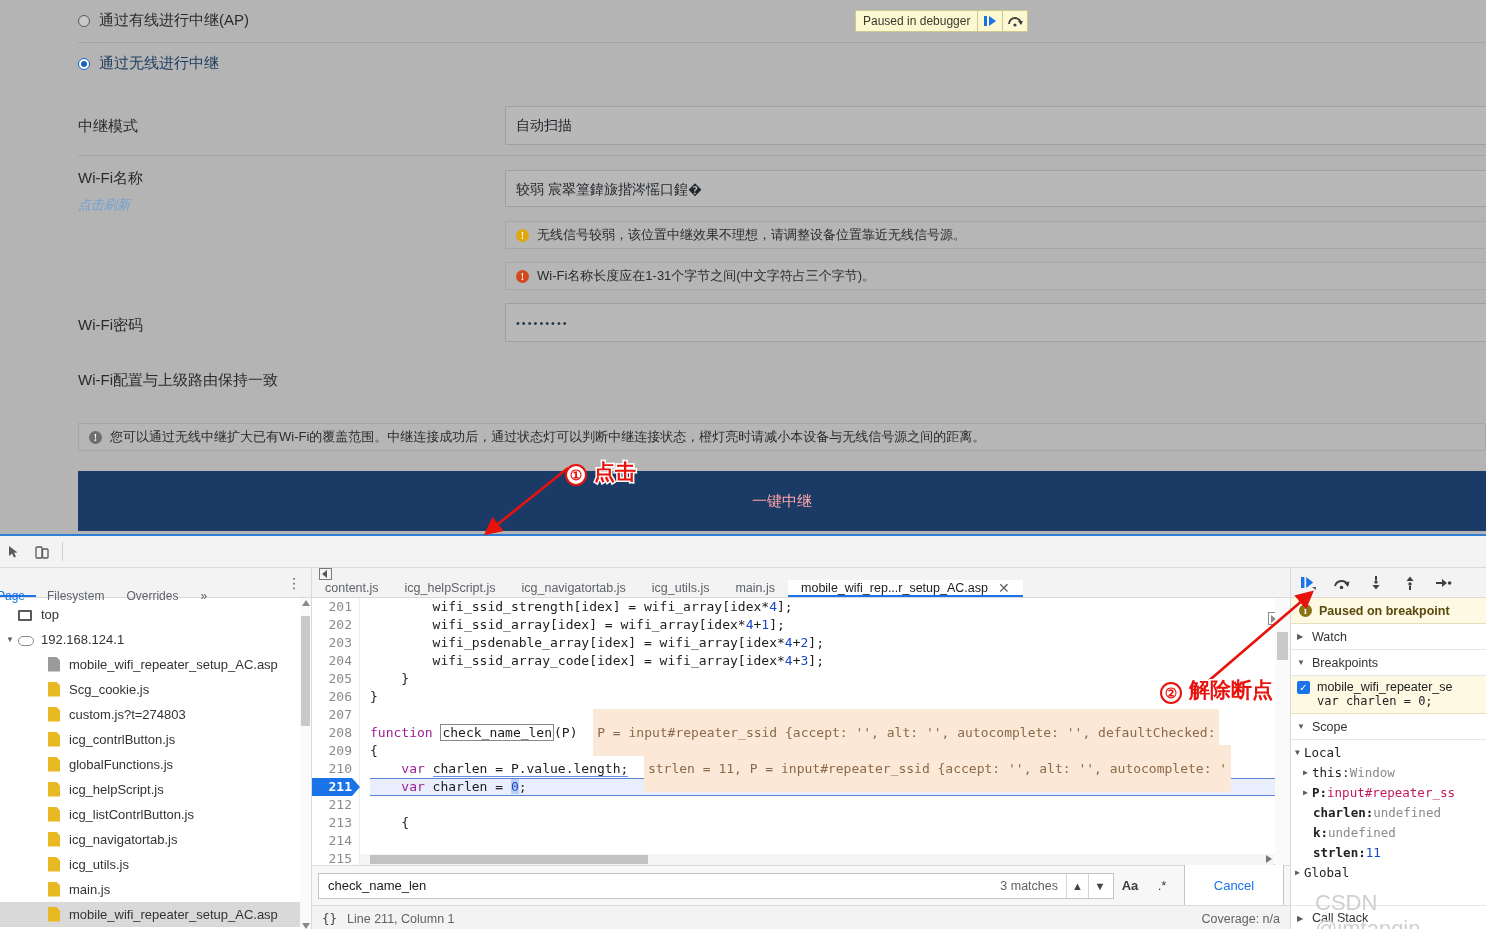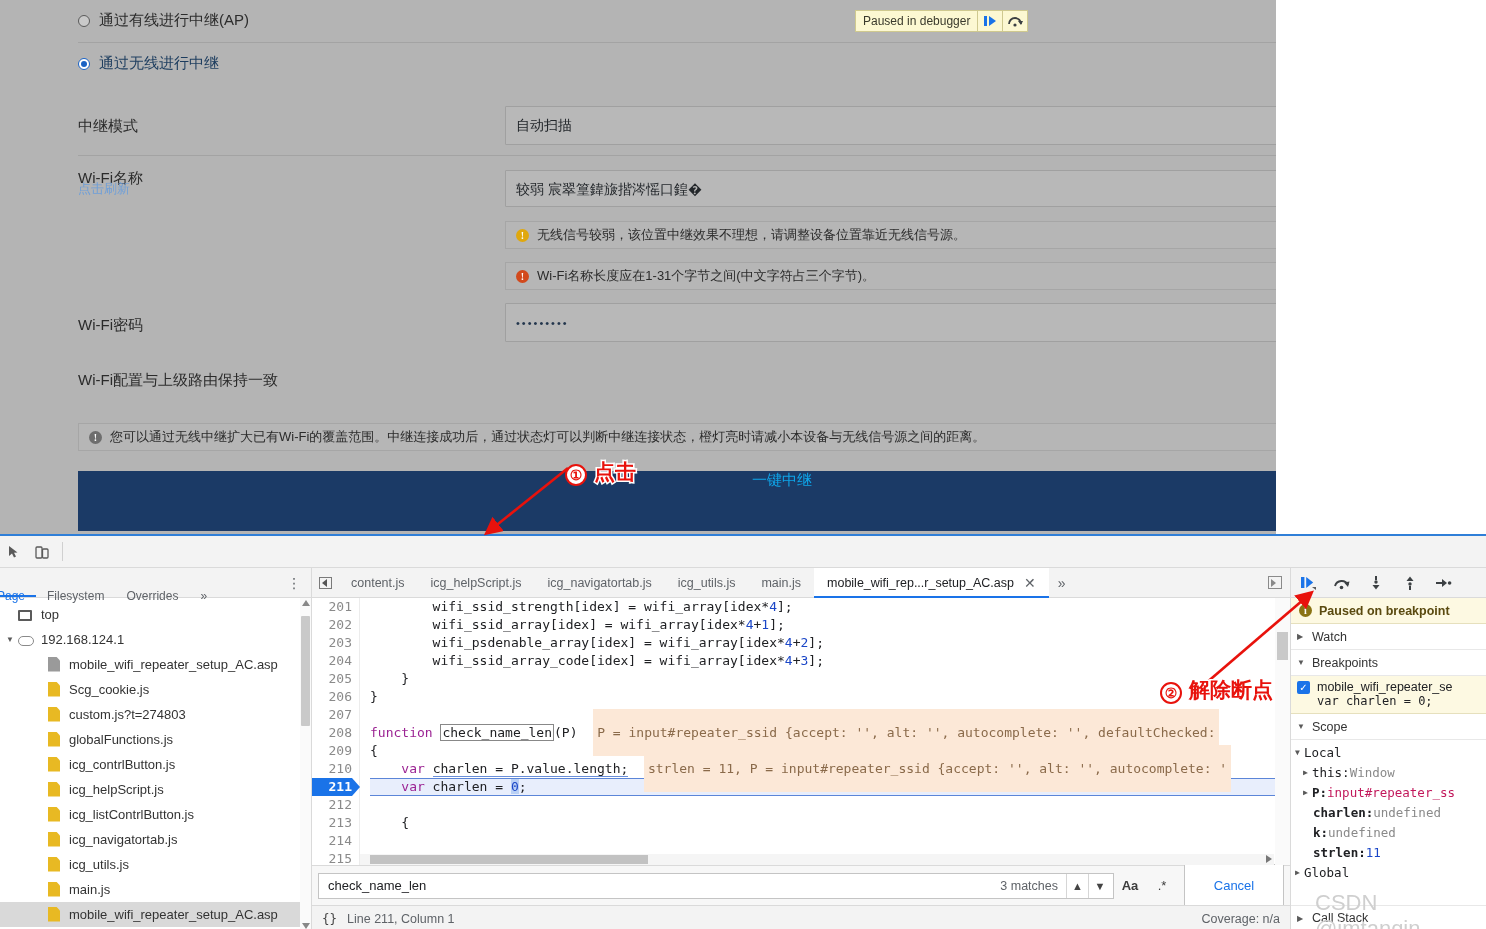--- a/index.html
+++ b/index.html
@@ -7,21 +7,21 @@
   body {
     width: 1486px; height: 929px;
     font-family: "Liberation Sans", sans-serif;
     background: #ffffff;
     overflow: hidden;
     position: relative;
   }
 
   
   #router-page {
-    position:absolute; left:0; top:0; width:1276px; height:534px;
+    position:absolute; left:0; top:0; width:1486px; height:534px;
     background:#b4b4b4;
     overflow:hidden;
   }
   .rp-inner { position:absolute; left:0; top:0; right:0; bottom:0; }
 
   .radio-row { position:absolute; display:flex; align-items:center; }
   .radio-dot {
     width:12px; height:12px; border-radius:50%;
     border:1px solid #5a5a5a; background:#c9c9c9;
     display:inline-block; margin-right:9px; flex:none;
@@ -57,22 +57,22 @@
     display:inline-flex; align-items:center; justify-content:center;
     color:#fff; font-size:10px; font-weight:bold; flex:none;
     font-family:"Liberation Serif", serif;
   }
   .ic-warn { background:#e0a80d; }
   .ic-err  { background:#d2491c; }
   .ic-info { background:#6e6e6e; }
 
   .relay-btn {
     position:absolute; background:#1b3a66;
-    display:flex; align-items:flex-start; justify-content:center;
-    color:#0ea5e9; font-size:15px; cursor:pointer;
+    display:flex; align-items:center; justify-content:center;
+    color:#fca5a5; font-size:15px; cursor:pointer;
   }
 
   
   #paused-toast {
     position:absolute; left:855px; top:10px;
     height:22px; display:flex; align-items:center;
     background:#fcf8d2; border:1px solid #cfc98f;
     font-size:12px; color:#3a3a2c; z-index:30;text-align:center;
   }
   #paused-toast .pt-text { padding:0 7px; }
@@ -147,20 +147,21 @@
   .tree-scroll {
     position:absolute; right:0; top:0; width:11px; height:100%; background:#fafafa;
   }
   .tree-thumb { position:absolute; top:18px; left:1px; width:9px; height:110px; background:#c9c9c9; border-radius:1px; }
 
   
   .dt-center { flex:1; display:flex; flex-direction:column; min-width:0; background:#fff; position:relative; }
   .tabstrip {
     height:30px; display:flex; align-items:stretch; background:#f3f3f3;
     border-bottom:1px solid #dadada;
+    flex-direction:column;
   }
   .ts-nav { width:26px; display:flex; align-items:center; justify-content:center; cursor:pointer; }
   .ts-nav .boxglyph { width:13px; height:12px; border:1px solid #7a7a7a; display:flex; align-items:center; }
   .ts-nav .boxglyph i { display:block; width:0;height:0; border-top:4px solid transparent; border-bottom:4px solid transparent; border-right:5px solid #555; margin-left:2px; }
   .ftab {
     display:flex; align-items:center; padding:0 13px; font-size:12.5px;
     color:#5f6368; cursor:pointer; position:relative; white-space:nowrap;
   }
   .ftab.active { color:#202124; background:#ffffff; }
   .ftab.active::after {
@@ -308,21 +309,21 @@
       <span class="radio-label bold">通过无线进行中继</span>
     </div>
 
     <div class="field-label" style="left:78px; top:117px;">中继模式</div>
     <div class="field-box" style="left:505px; top:106px; width:1010px; height:39px;">
       <span>自动扫描</span>
     </div>
     <div class="hr" style="left:78px; top:155px; width:1408px;"></div>
 
     <div class="field-label" style="left:78px; top:169px;">Wi-Fi名称</div>
-    <div class="field-sub" style="left:78px; top:180px;">点击刷新</div>
+    <div class="field-sub" style="left:78px; top:196px;font-style:italic;">点击刷新</div>
     <div class="field-box" style="left:505px; top:170px; width:1010px; height:37px;">
       <span>较弱  宸翠篁鍏旇揩涔愮口鍠�</span>
     </div>
 
     <div class="msg-box" style="left:505px; top:221px; width:1010px; height:28px;">
       <span class="ic-badge ic-warn">!</span>
       <span>无线信号较弱，该位置中继效果不理想，请调整设备位置靠近无线信号源。</span>
     </div>
     <div class="msg-box" style="left:505px; top:262px; width:1010px; height:28px;">
       <span class="ic-badge ic-err">!</span>
@@ -428,28 +429,28 @@
               <span class="ticon">
                 <div class="ic-file"></div>
               </span>
               <span class="tlabel">custom.js?t=274803</span>
             </div>
             <div class="tnode tindent2">
               <span class="twist"></span>
               <span class="ticon">
                 <div class="ic-file"></div>
               </span>
+              <span class="tlabel">icg_contrlButton.js</span>
+            </div>
+            <div class="tnode tindent2">
+              <span class="twist"></span>
+              <span class="ticon">
+                <div class="ic-file"></div>
+              </span>
               <span class="tlabel">globalFunctions.js</span>
-            </div>
-            <div class="tnode tindent2">
-              <span class="twist"></span>
-              <span class="ticon">
-                <div class="ic-file"></div>
-              </span>
-              <span class="tlabel">icg_contrlButton.js</span>
             </div>
             <div class="tnode tindent2">
               <span class="twist"></span>
               <span class="ticon">
                 <div class="ic-file"></div>
               </span>
               <span class="tlabel">icg_helpScript.js</span>
             </div>
             <div class="tnode tindent2">
               <span class="twist"></span>

